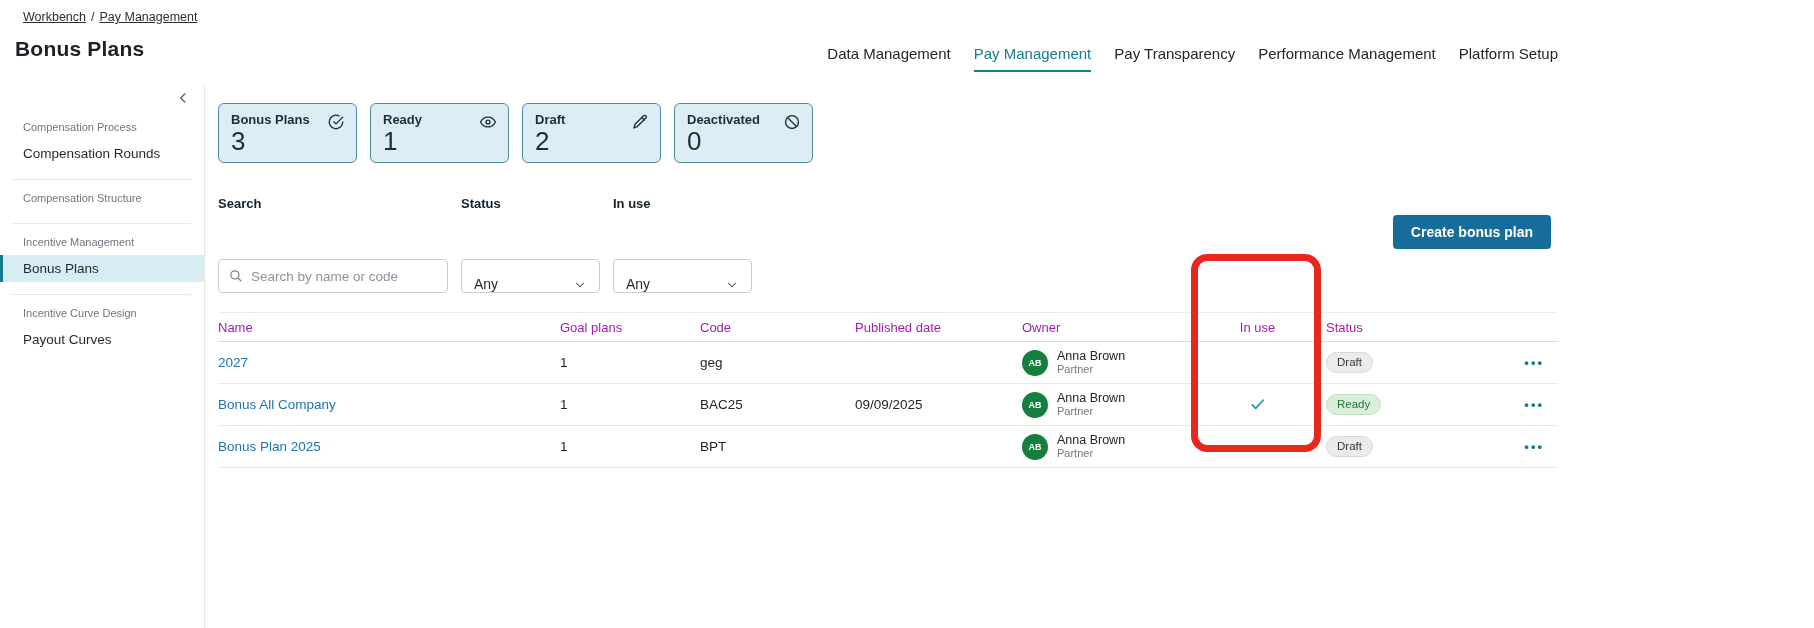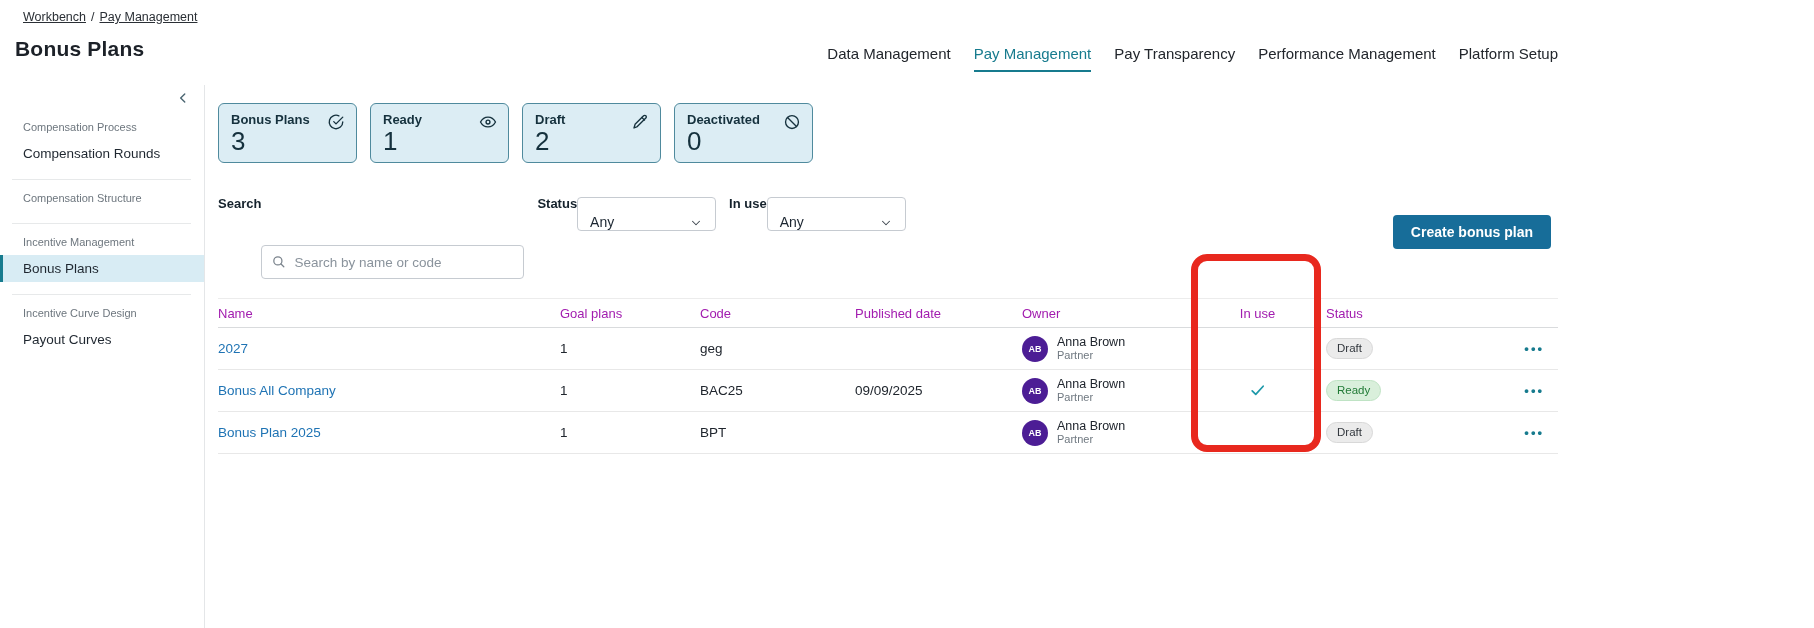--- a/index.html
+++ b/index.html
@@ -28,41 +28,41 @@
   
   .main { position:absolute; left:218px; top:103px; width:1340px; }
 
   .stats { display:flex; gap:13px; }
   .stat-card { position:relative; width:139px; height:60px; background:#dcedf4; border:1px solid #4f8a9d; border-radius:6px; padding:8px 10px 6px 12px; cursor:pointer; }
   .stat-label { font-size:13px; font-weight:700; color:#15313d; }
   .stat-value { font-size:26px; color:#15313d; line-height:1.05; margin-top:1px; }
   .stat-icon { position:absolute; top:9px; right:11px; color:#15313d; display:flex; }
 
   .filters { position:relative; display:flex; gap:13px; margin-top:34px; }
-  .filter-group { display:flex; flex-direction:row; }
+  .filter-group { display:flex; flex-direction:column;gap:44px; }
   .filter-label { font-size:13px; font-weight:700; color:#15222c; margin-bottom:5px; line-height:13px; }
-  .search-box { position:relative; width:263px; height:34px;margin-top:48px; }
+  .search-box { position:relative; width:230px; height:34px; }
   .search-input { width:100%; height:100%; border:1px solid #c6cbd1; border-radius:4px; padding:0 10px 0 32px; font-size:13.5px; color:#1b2530; font-family:inherit; outline:none; background:#fff; }
   .search-input::placeholder { color:#8a939c; }
   .search-icon { position:absolute; left:10px; top:9px; display:flex; color:#7a838c; }
   .select { width:139px; height:34px; border:1px solid #c6cbd1; border-radius:4px; background:#fff; display:flex; align-items:flex-end; justify-content:space-between; padding:0 12px 0 12px; font-size:14px; color:#1b2530; cursor:pointer; }
   .select .chev { display:flex; color:#3f4750; }
   .create-btn { position:absolute; right:7px; top:18px; height:34px; padding:0 18px; background:#176d99; color:#fff; font-size:14px; font-weight:600; font-family:inherit; border:none; border-radius:4px; cursor:pointer; }
 
   
   .table { margin-top:19px; }
   .t-grid { display:grid; grid-template-columns:342px 140px 155px 167px 178px 115px 135px 1fr; align-items:center; }
   .t-header { height:30px; border-top:1px solid #ececec; border-bottom:1px solid #d9dbdd; font-size:13px; color:#a21caf; }
   .t-row { height:42px; border-bottom:1px solid #e8e8e8; font-size:13.5px; color:#20262e; }
   .cell.inuse { text-align:center; }
   .cell.status { padding-left:11px; }
   .cell.actions { text-align:right; padding-right:14px; }
   .name-link { color:#1e73b4; cursor:pointer; text-decoration:none; }
   .cell.owner { display:flex; align-items:center; gap:9px; }
-  .avatar { width:26px; height:26px; border-radius:50%; background:#4c1d95; color:#fff; font-size:9px; font-weight:700; display:flex; align-items:center; justify-content:center; flex:0 0 26px; }
+  .avatar { width:26px; height:26px; border-radius:50%; background:#15803d; color:#fff; font-size:9px; font-weight:700; display:flex; align-items:center; justify-content:center; flex:0 0 26px; }
   .owner-text { display:flex; flex-direction:column; }
   .owner-name { font-size:12.5px; font-weight:400; color:#20262e; line-height:14px; }
   .owner-role { font-size:11px; color:#6f7880; line-height:13px; }
   .badge { display:inline-block; padding:3px 10px; border-radius:12px; font-size:11.5px; line-height:13px; }
   .badge-draft { background:#ebebeb; border:1px solid #d8d8d8; color:#33383e; }
   .badge-ready { background:#d9efdb; border:1px solid #bfe3c4; color:#217a36; }
   .ellipsis { color:#177b8e; font-weight:700; font-size:13px; letter-spacing:2px; cursor:pointer; }
   .check-icon { display:inline-flex; vertical-align:middle; }
 
   

